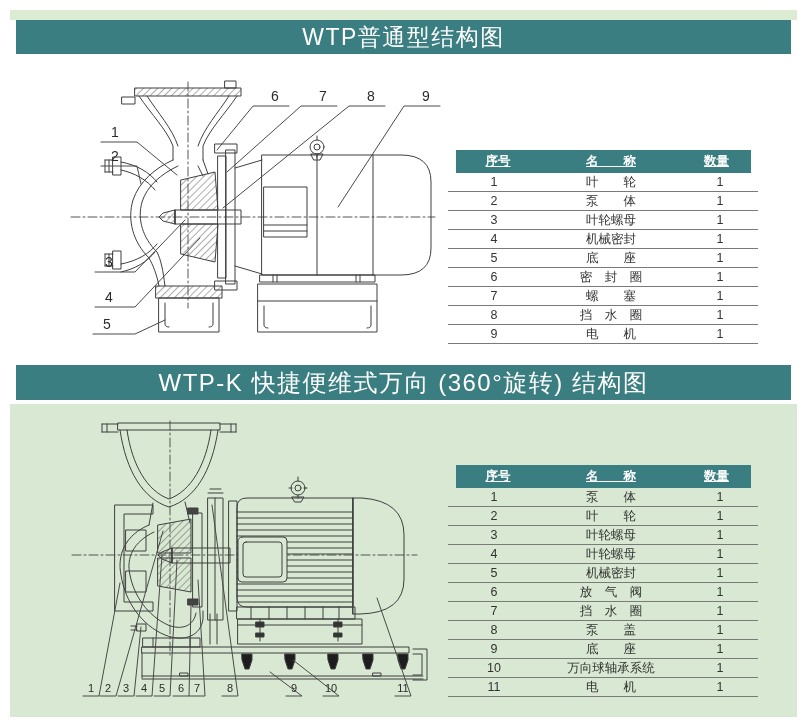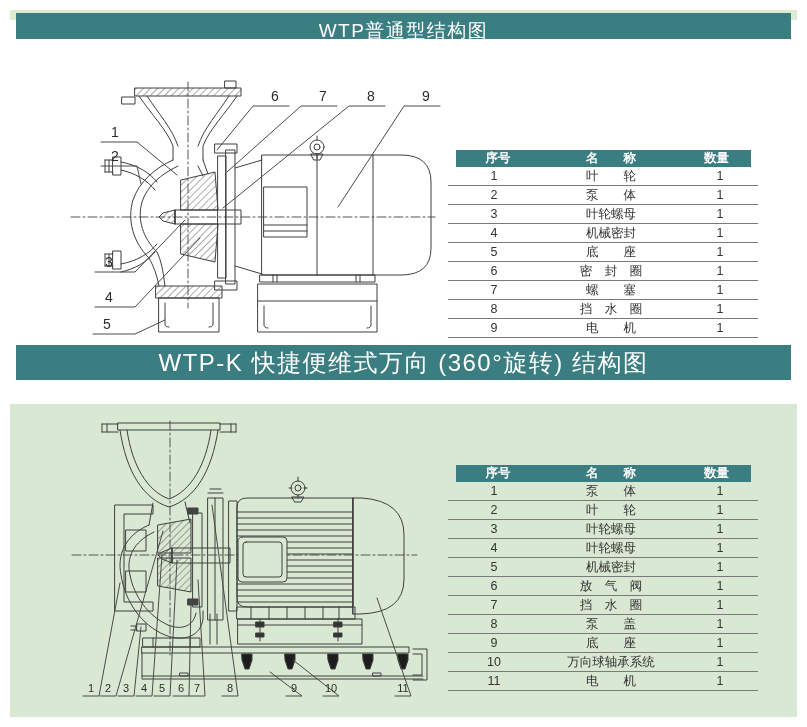--- a/index.html
+++ b/index.html
@@ -5,31 +5,31 @@
   html,body{margin:0;padding:0;}
   body{
     width:807px;height:727px;position:relative;overflow:hidden;
     background:#ffffff;font-family:"Liberation Sans",sans-serif;
   }
   .strip{position:absolute;left:10px;top:10px;width:787px;height:10px;background:#dcecd3;}
   .hdr{
     position:absolute;left:16px;width:775px;background:#3a7e82;color:#fff;
     text-align:center;letter-spacing:1.5px;font-weight:400;
   }
-  #hdr1{top:13px;height:26px;line-height:35px;font-size:19px;}
-  #hdr2{top:345px;height:35px;line-height:36px;font-size:24px;}
+  #hdr1{top:20px;height:34px;line-height:35px;font-size:23px;}
+  #hdr2{top:365px;height:35px;line-height:36px;font-size:24px;}
   .panel{position:absolute;left:10px;top:404px;width:787px;height:313px;background:#d9e8d2;}
   svg.diag{position:absolute;}
   table.parts{
     position:absolute;width:303px;border-collapse:separate;border-spacing:0;
     text-align:center;color:#333;table-layout:fixed;
   }
   .parts th{
     background:#3a7e82;color:#fff;font-weight:bold;font-size:12.5px;
-    height:17px;padding:0;line-height:17px;
+    height:23px;padding:0;line-height:17px;text-decoration:underline;
   }
   .parts th.c1{width:84px;}
   .parts th.c2{width:142px;}
   .parts th.c3{width:69px;}
   .parts.on-white th.c1{border-left:8px solid #ffffff;}
   .parts.on-white th.c3{border-right:7px solid #ffffff;}
   .parts.on-green th.c1{border-left:8px solid #d9e8d2;}
   .parts.on-green th.c3{border-right:7px solid #d9e8d2;}
   .parts td{
     height:18px;padding:0;border-bottom:1px solid #7a7a7a;

